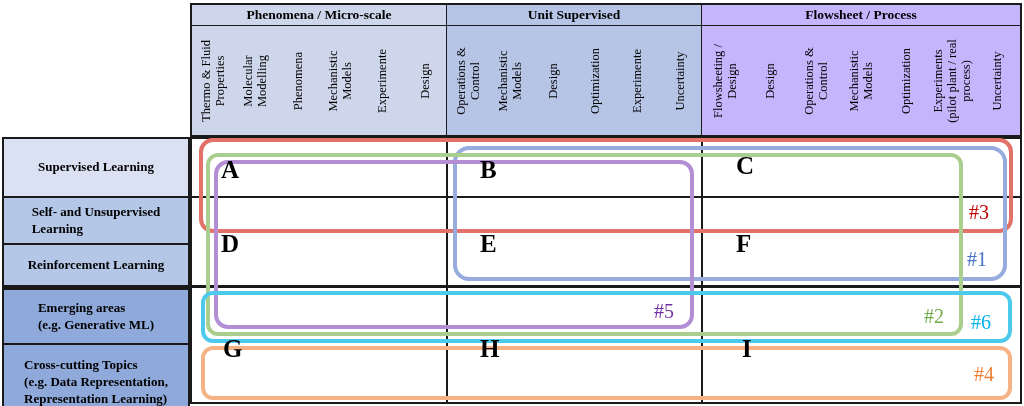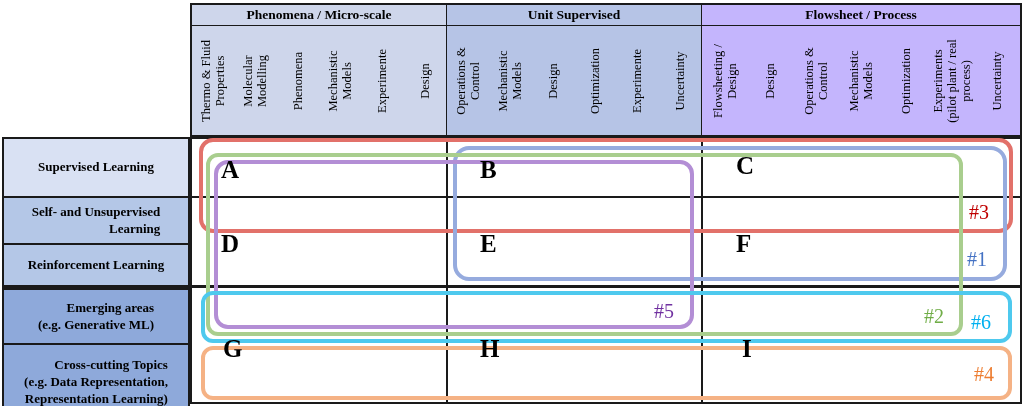--- a/index.html
+++ b/index.html
@@ -29,21 +29,21 @@
   .vlabel {
     position:absolute; left:50%; top:50%; width:112px;
     transform:translate(-50%,-50%) rotate(-90deg);
     text-align:center; font-size:12.5px; line-height:1.12;
     white-space:pre-line;
   }
   
   .rl {
     position:absolute; left:2px; width:188px;
     display:flex; align-items:center; justify-content:center;
-    text-align:right; font-weight:bold; font-size:13px; line-height:1.3;
+    text-align:left; font-weight:bold; font-size:13px; line-height:1.3;
     border:2px solid #1a1a1a; box-sizing:border-box;
     white-space:pre-line;
   }
   .rl1 { top:137px; height:61px; }
   .rl2 { top:198px; height:47px; border-top:none; }
   .rl3 { top:245px; height:42px; border-top:none; }
   .rl4 { top:287px; height:58px; border-top-width:3px; }
   .rl5 { top:345px; height:77px; border-top:none; }
   
   .grid {

